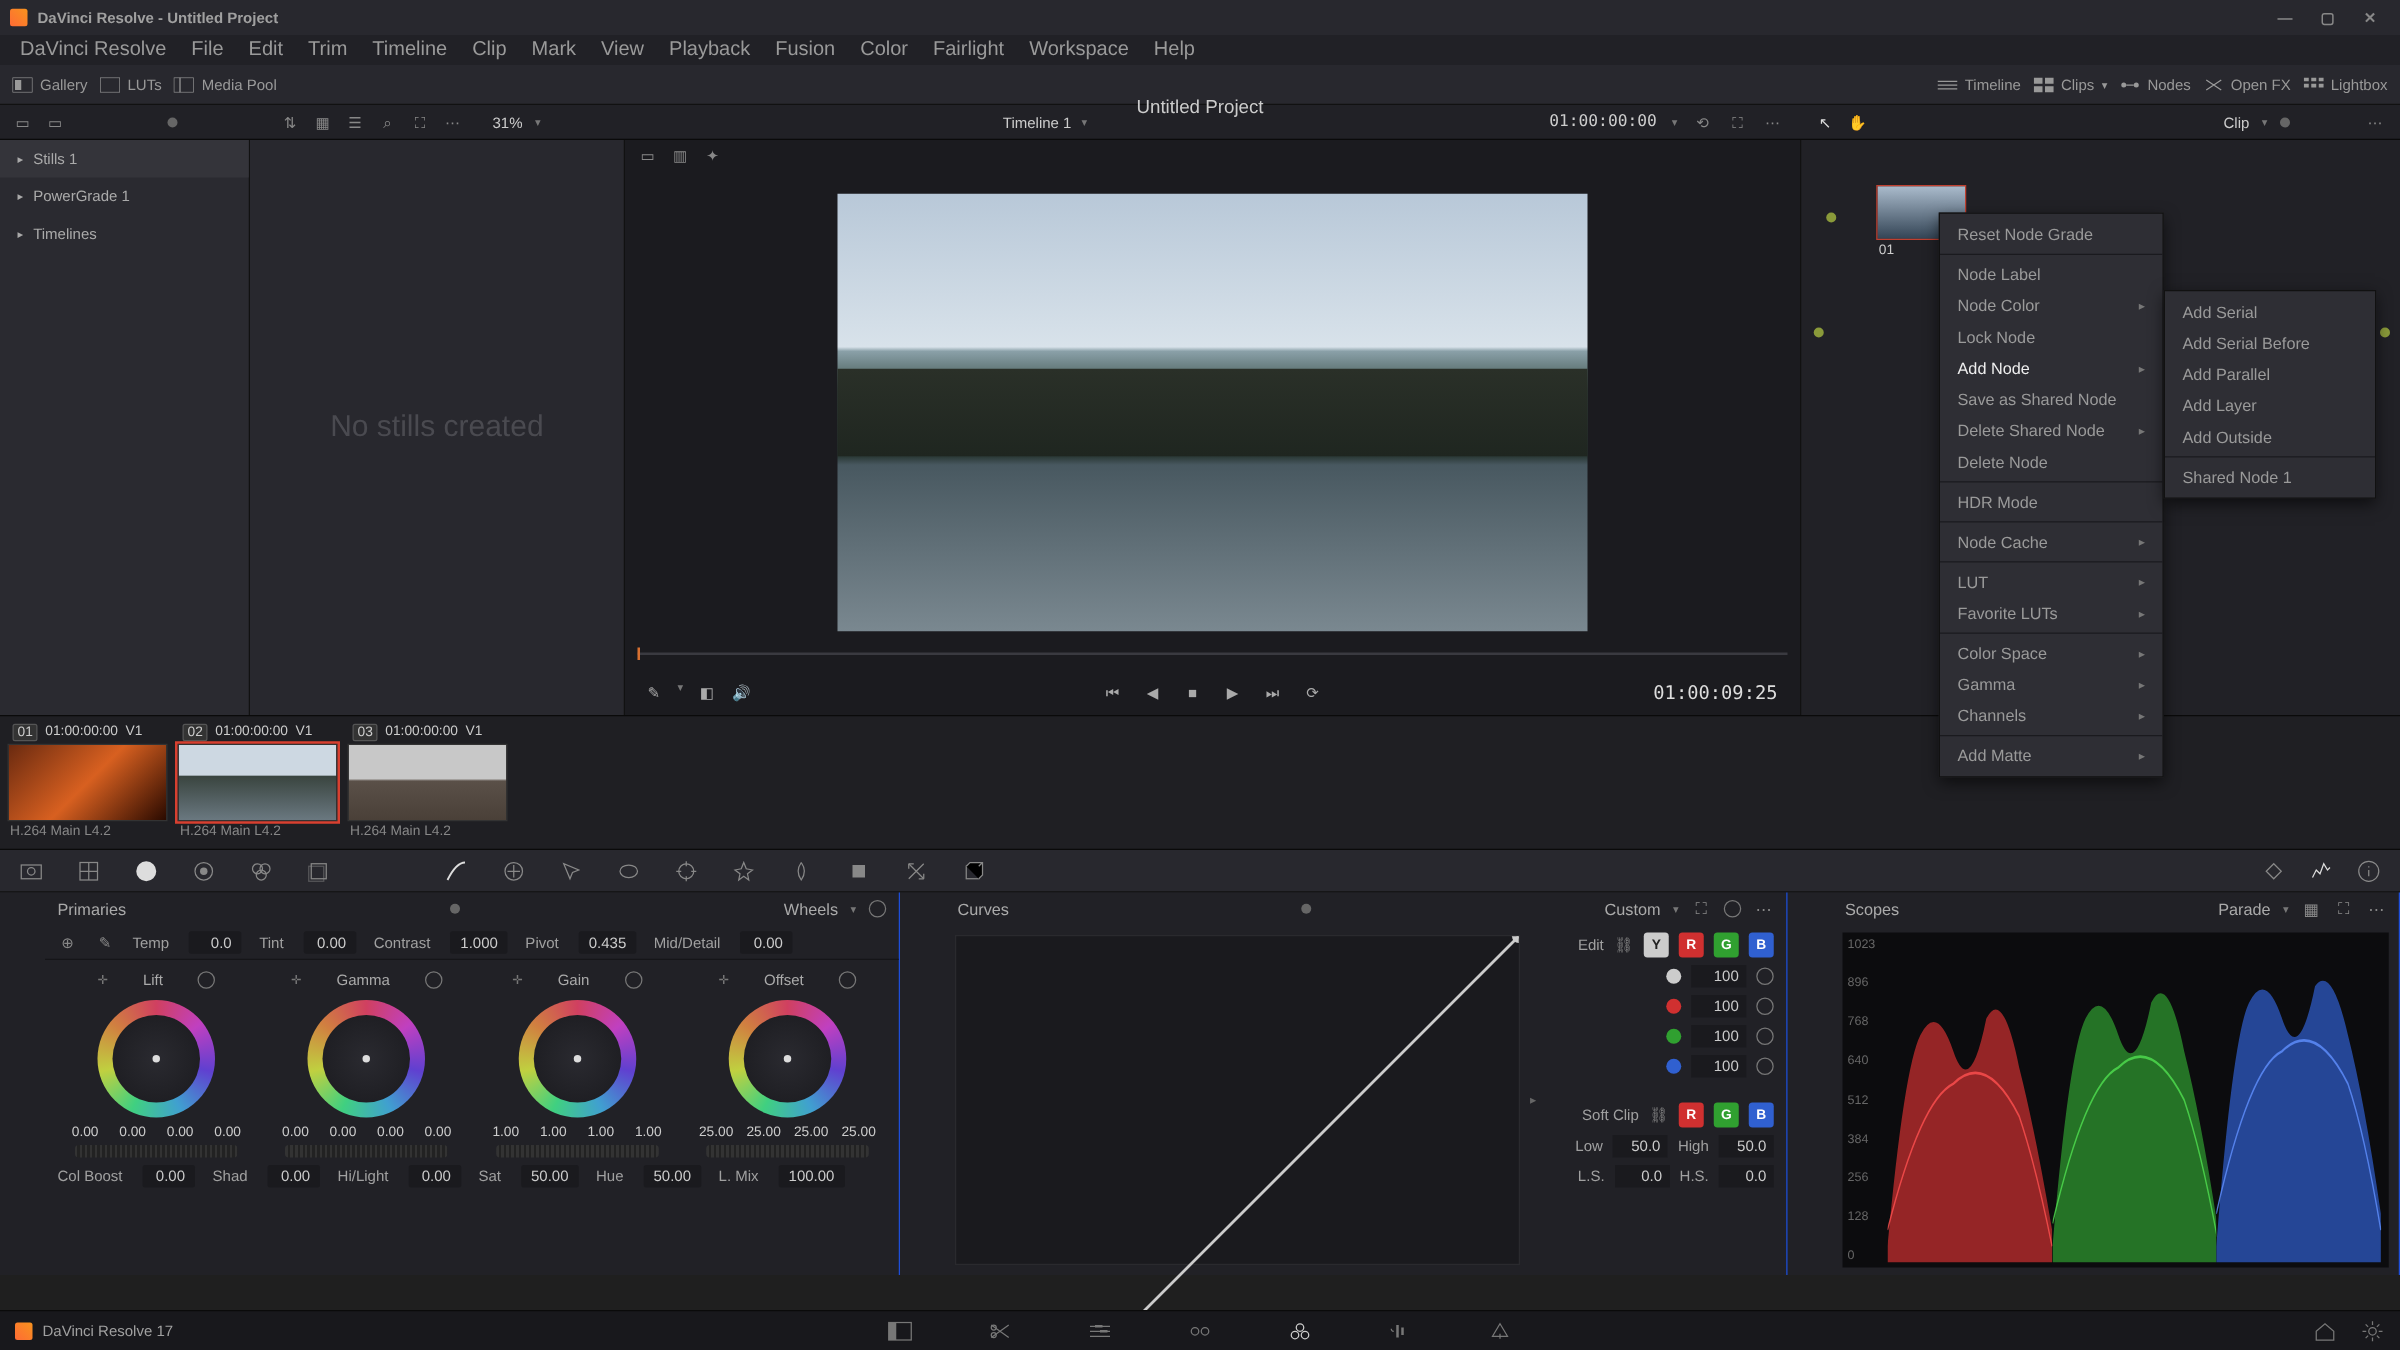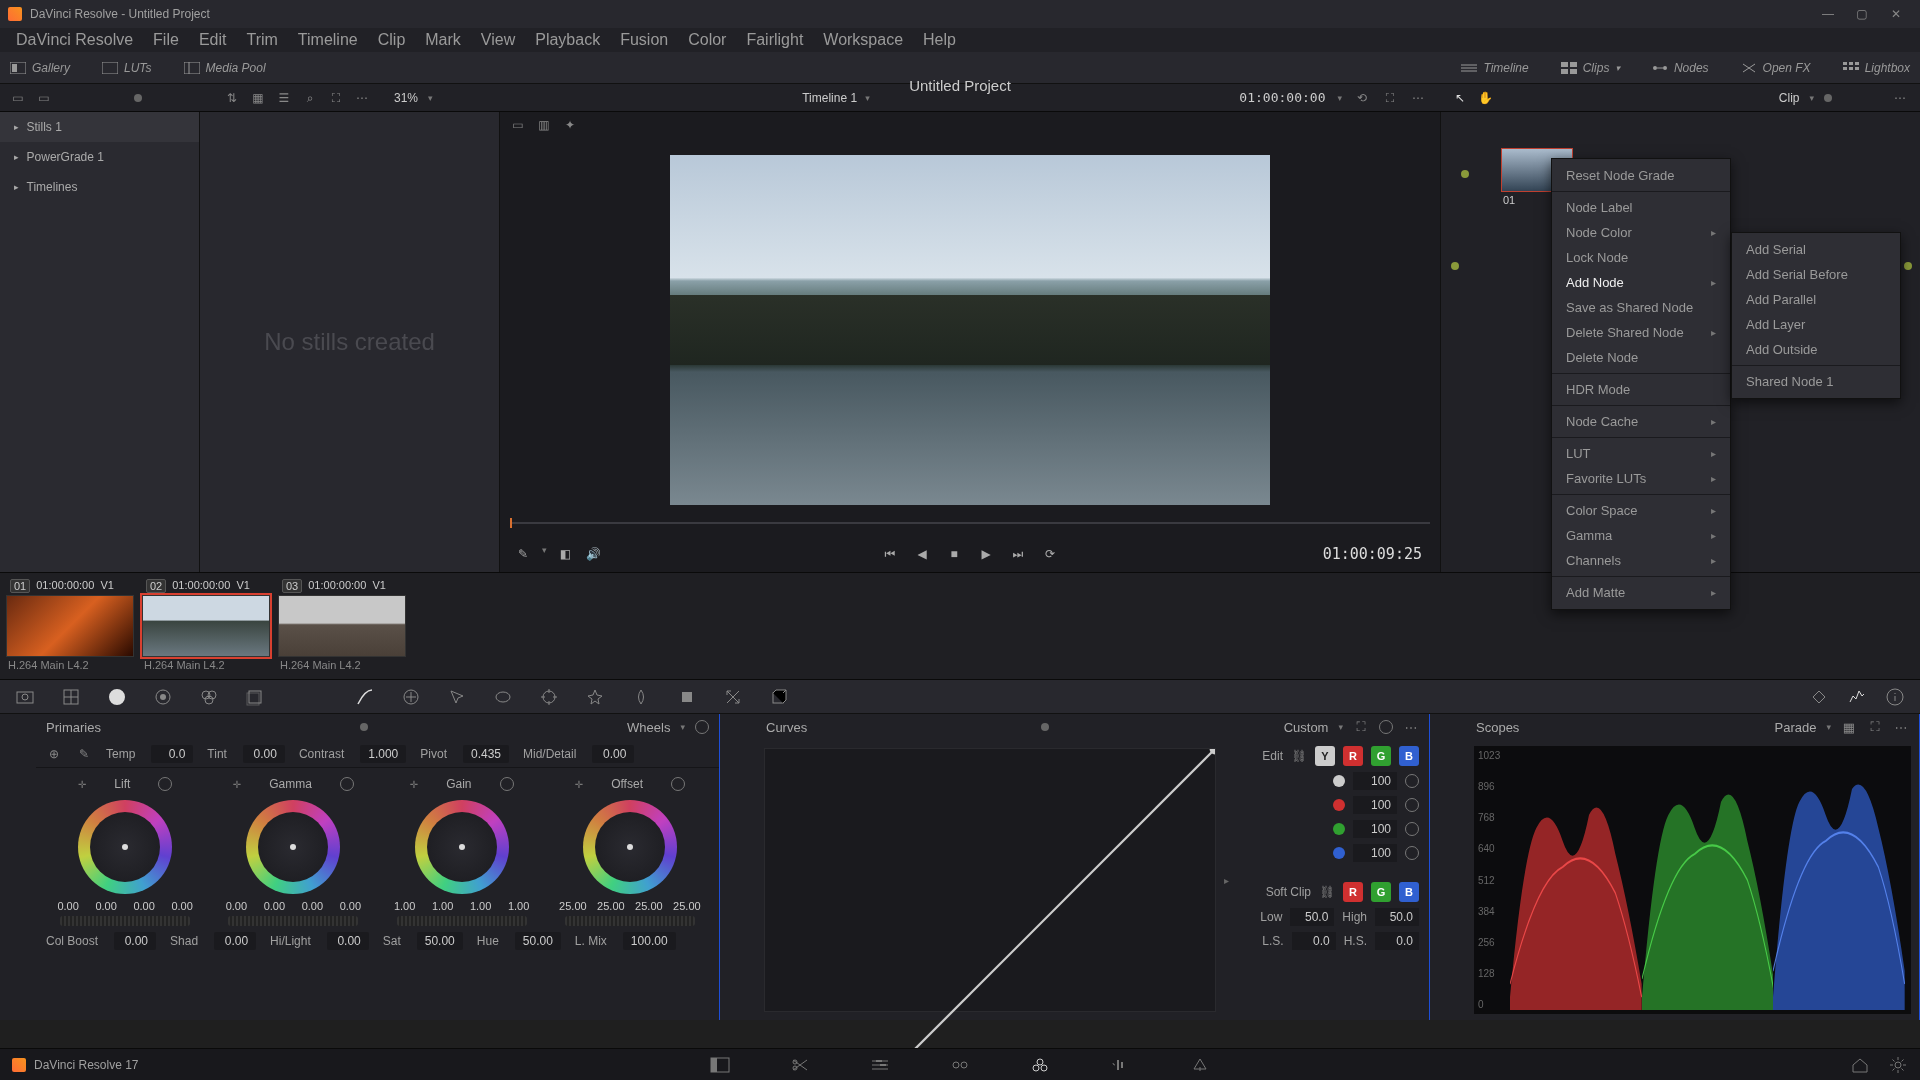--- a/index.html
+++ b/index.html
@@ -1,31 +1,31 @@
 <!DOCTYPE html>
 <html><head>
 <meta charset="utf-8">
 <style>
 * { margin: 0; padding: 0; box-sizing: border-box; font-family: 'Segoe UI', Arial, sans-serif; user-select: none; }
 body { background: #1f1f1f; color: #a0a0a0; width: 1920px; height: 1080px; overflow: hidden; font-size: 12px; position: relative; }
 
 
-.titlebar { height: 28px; background: #28282e; display: flex; align-items: center; padding: 0 8px; justify-content: space-between; }
+.titlebar { height: 28px; background: #28282e; display: flex; align-items: center; padding: 0 8px; justify-content: space-between; font-weight: bold; }
 .titlebar-left { display: flex; align-items: center; gap: 8px; }
 .titlebar-logo { width: 14px; height: 14px; background: linear-gradient(45deg,#ff6b35,#f7931e); border-radius: 2px; }
 .titlebar-controls { display: flex; gap: 2px; }
 .titlebar-btn { width: 32px; height: 22px; display: flex; align-items: center; justify-content: center; color: #888; }
 
 
 .menubar { height: 24px; background: #212126; display: flex; align-items: center; padding: 0 6px; font-size: 16px; }
 .menubar span { padding: 0 10px; color: #9a9a9a; cursor: pointer; }
 
 
 .toptoolbar { height: 32px; background: #28282e; display: flex; align-items: center; padding: 0 10px; border-bottom: 1px solid #111; position: relative; }
-.toptoolbar-left, .toptoolbar-right { display: flex; align-items: center; gap: 32px; font-style: italic; }
+.toptoolbar-left, .toptoolbar-right { display: flex; align-items: center; gap: 10px; }
 .toptoolbar-right { margin-left: auto; }
 .tt-item { display: flex; align-items: center; gap: 6px; color: #999; cursor: pointer; }
 .tt-icon { width: 16px; height: 12px; display: inline-block; }
 .project-title { position: absolute; left: 50%; transform: translateX(-50%); color: #ccc; font-size: 15px; margin-top: 36px; }
 
 
 .subtoolbar { height: 28px; background: #212126; display: flex; align-items: center; border-bottom: 1px solid #0a0a0a; }
 .subtoolbar-left { display: flex; align-items: center; gap: 10px; padding: 0 10px; width: 380px; }
 .subtoolbar-mid { flex: 1; display: flex; align-items: center; justify-content: space-between; padding: 0 14px; gap: 41px; }
 .subtoolbar-right { width: 480px; display: flex; align-items: center; padding: 0 12px; gap: 10px; }
@@ -327,21 +327,21 @@
       <div class="vc-time">01:00:09:25</div>
     </div>
   </div>
   <div class="nodes">
     <div class="node-dot" style="left:20px;top:58px;"></div>
     <div class="node-dot" style="left:10px;top:150px;"></div>
     <div class="node-thumb"></div>
     <div class="node-thumb-label">01</div>
     <div class="node-dot" style="right:8px;top:150px;"></div>
 
-    <div class="ctx" style="left:110px; top:46px; width:180px;">
+    <div class="ctx" style="left:110px; top:58px; width:180px;">
       <div class="ctx-item">
           <span>Reset Node Grade</span>
         </div>
       <div class="ctx-sep"></div>
       <div class="ctx-item">
           <span>Node Label</span>
         </div>
       <div class="ctx-item">
           <span>Node Color</span>
           <span class="ctx-arrow">▸</span>

